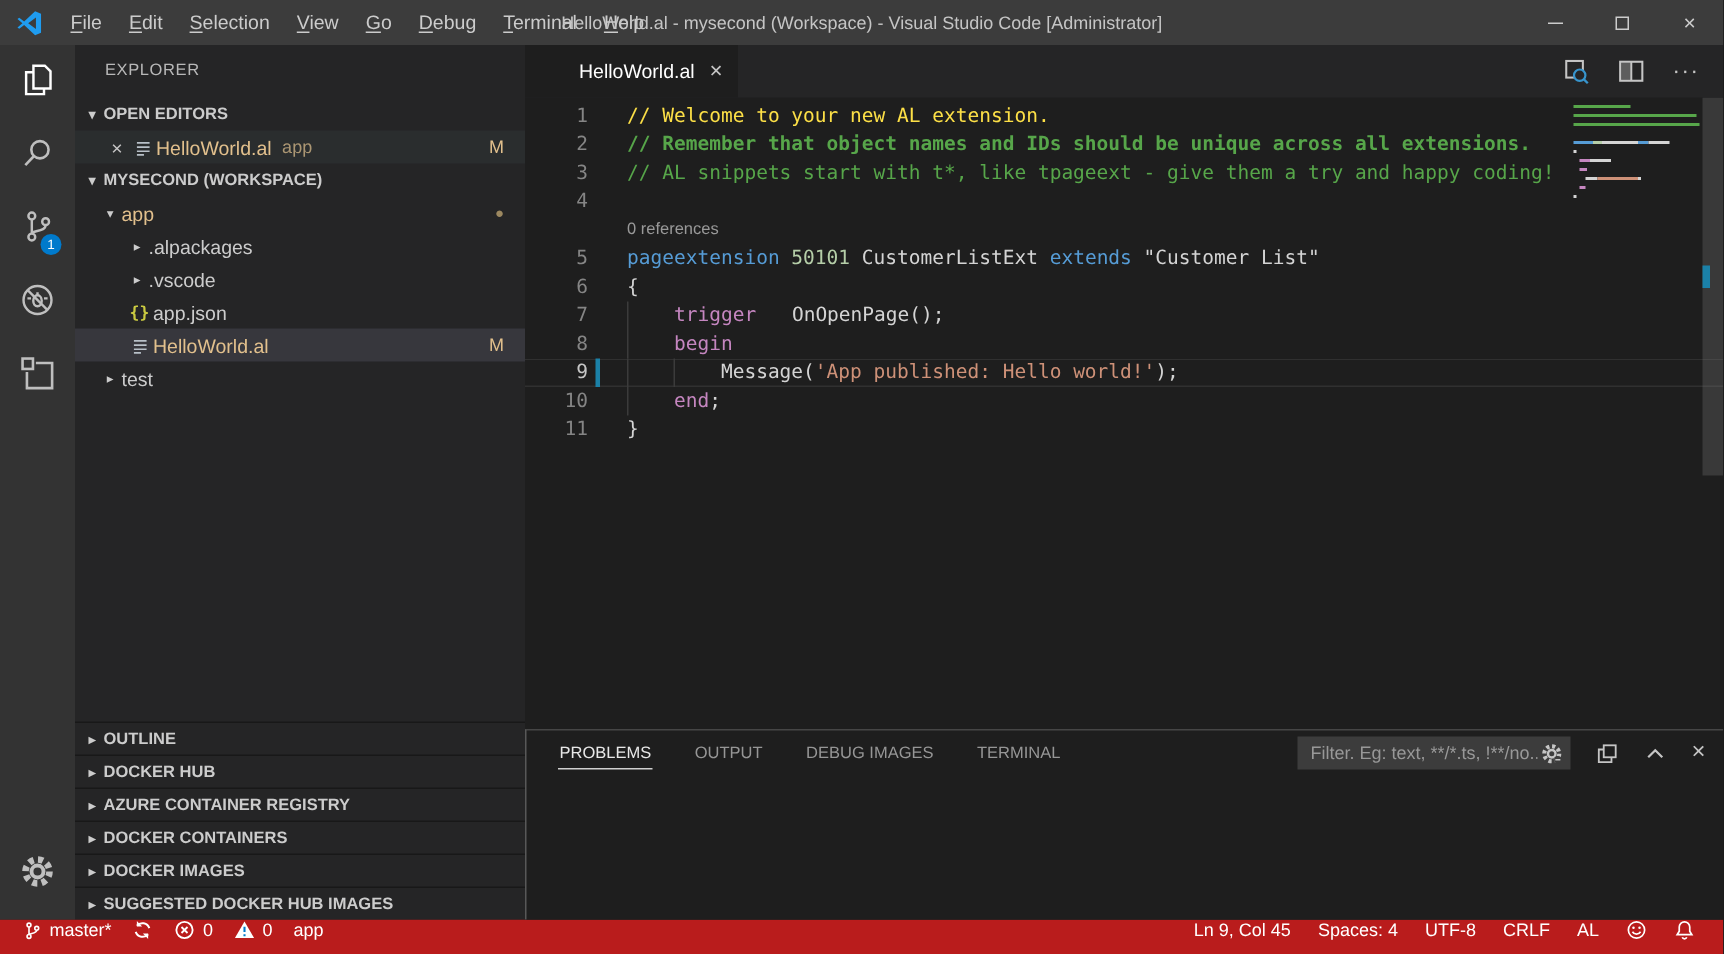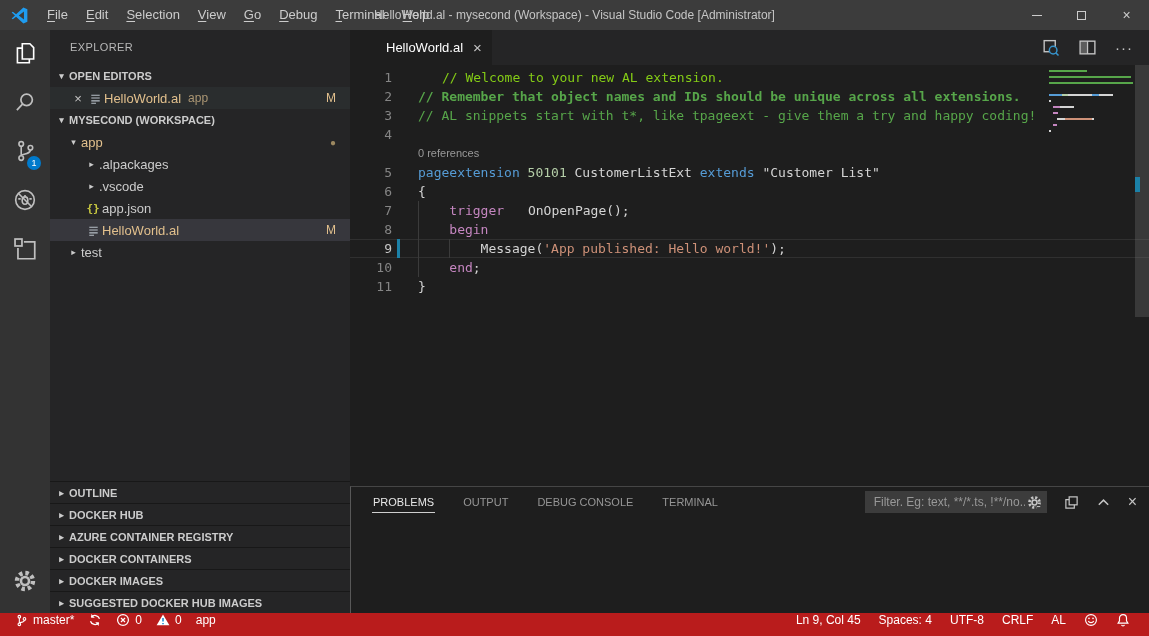--- a/index.html
+++ b/index.html
@@ -281,21 +281,21 @@
               </svg>
             </span>
           <span class="ellipsis">···</span>
         </div>
       </div>
 
       <div class="editor-content">
         <div class="code" id="code">
             <div class="code-row">
               <span class="ln">1</span>
-              <span class="ctext"><span style="color: #84cc16; margin-left: 24px;">// Welcome to your new AL extension.</span></span>
+              <span class="ctext"><span style="color: #fde047;">// Welcome to your new AL extension.</span></span>
             </div>
             <div class="code-row">
               <span class="ln">2</span>
               <span class="ctext"><span style="color: rgb(87, 166, 74); font-weight: bold;">// Remember that object names and IDs should be unique across all extensions.</span></span>
             </div>
             <div class="code-row">
               <span class="ln">3</span>
               <span class="ctext"><span style="color: rgb(87, 166, 74);">// AL snippets start with t*, like tpageext - give them a try and happy coding!</span></span>
             </div>
             <div class="code-row">
@@ -377,21 +377,21 @@
           <div class="scroll-thumb"></div>
           <div class="ruler-mark"></div>
         </div>
       </div>
 
       <div class="panel">
         <div class="panel-tabs">
           <span id="panelTabs" style="display:flex;align-items:center;">
               <span class="panel-tab active">PROBLEMS</span>
               <span class="panel-tab">OUTPUT</span>
-              <span class="panel-tab">DEBUG CONSOLE</span>
+              <span class="panel-tab">DEBUG IMAGES</span>
               <span class="panel-tab">TERMINAL</span>
             </span>
           <div class="panel-right">
             <div class="filter-box">
               <input placeholder="Filter. Eg: text, **/*.ts, !**/no..." style="">
               <span class="panel-icon" id="icFilterGear">
                   <svg width="15" height="15" viewBox="0 0 24 24" fill="none" stroke="#c5c5c5">
                     <circle cx="12" cy="12" r="8" stroke-width="4.4" stroke-dasharray="3.4 2.9"></circle>
                     <circle cx="12" cy="12" r="4" stroke-width="2.6"></circle>
                     <circle cx="18.5" cy="18.5" r="4" fill="#3c3c3c" stroke="none"></circle>

